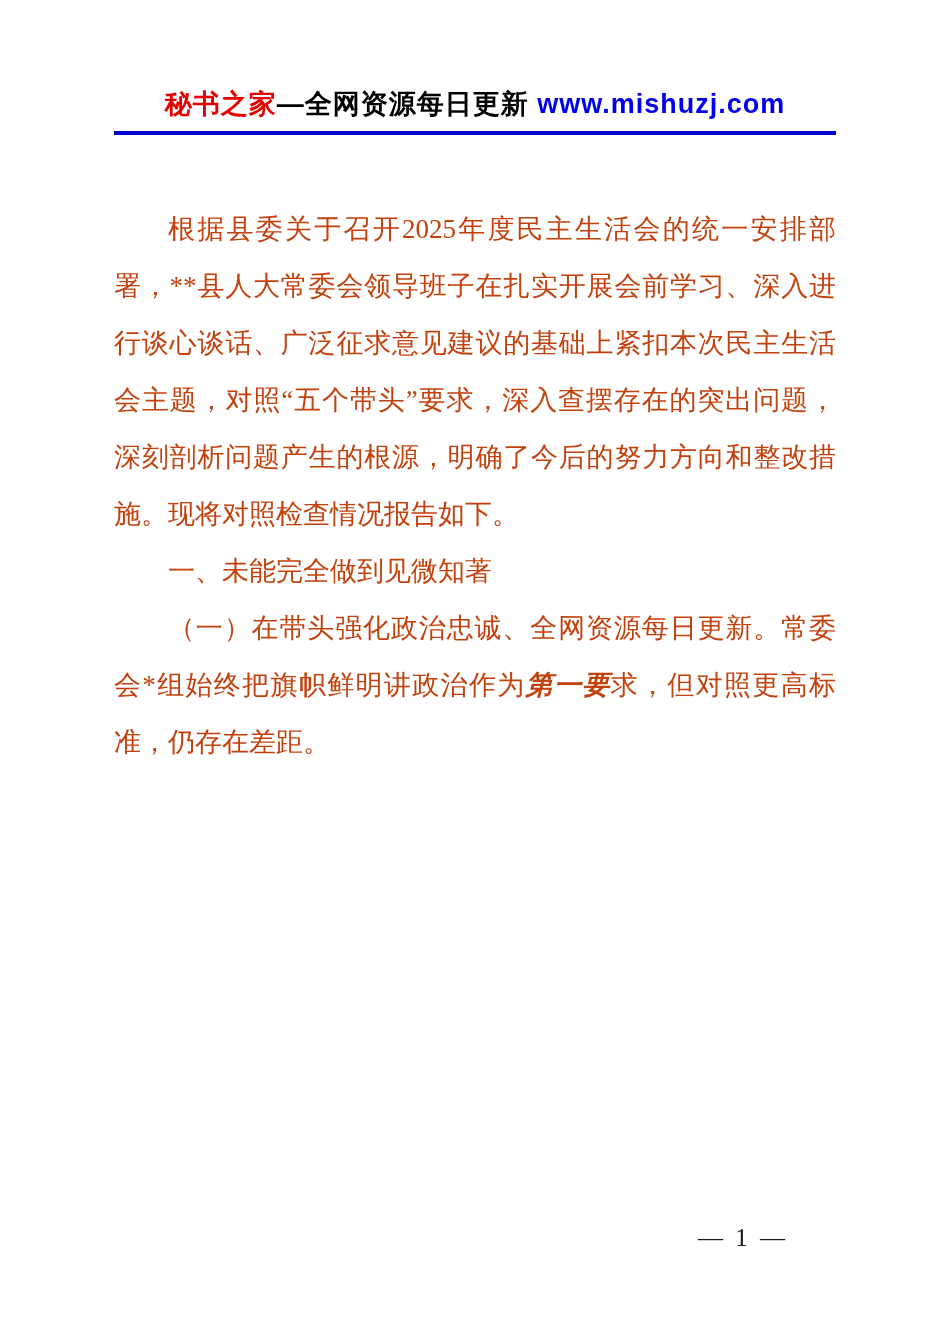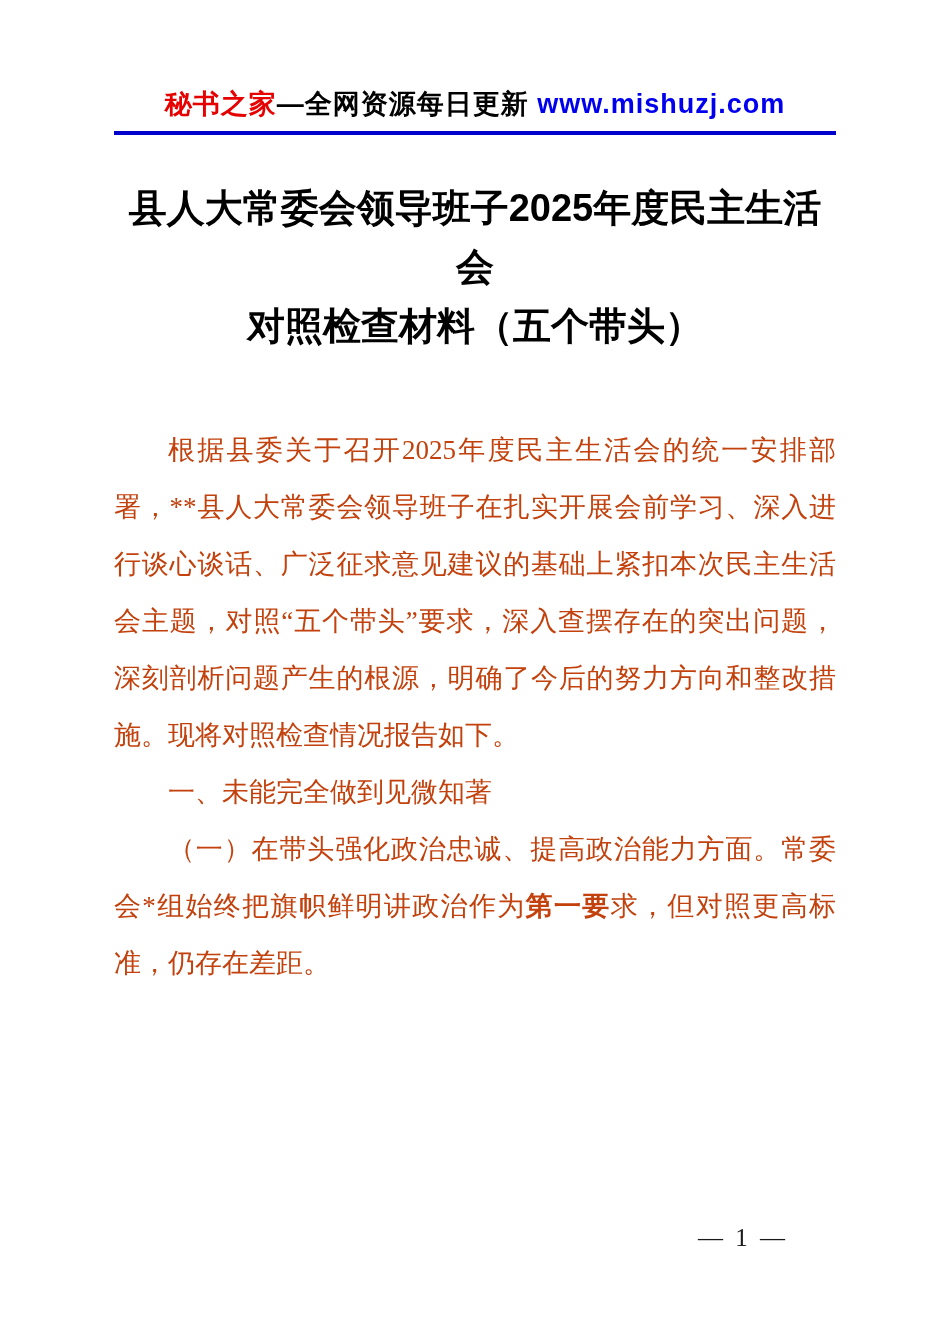--- a/index.html
+++ b/index.html
@@ -46,21 +46,21 @@
     color: #000000;
   }
   .body-text {
     margin-top: 66px;
     font-size: 27px;
     line-height: 57px;
     text-align: justify;
     color: #c2410c;
   }
   .para { text-indent: 2em; }
-  .para .bold { font-weight: bold; }
+  .para .bold { font-weight: bold; font-style: italic; }
   .footer {
     position: absolute;
     bottom: 92px;
     right: 162px;
     font-size: 25px;
     letter-spacing: 3px;
     color: #1a1a1a;
     font-family: "Liberation Serif", "DejaVu Serif", serif;
   }
 </style>
@@ -68,26 +68,22 @@
 <body>
 
 <div class="page">
 
   <div class="site-header">
     <span class="brand">秘书之家</span><span class="tagline">—全网资源每日更新 </span><span class="url">www.mishuzj.com</span>
   </div>
 
   <div class="header-rule"></div>
 
-  <h1 class="doc-title">
-    <span>县人大常委会领导班子2025年度民主生活会</span><br>
-    <span>对照检查材料（五个带头）</span>
-  </h1>
 
   <div class="body-text">
       <p class="para"><span>根据县委关于召开2025年度民主生活会的统一安排部署，**县人大常委会领导班子在扎实开展会前学习、深入进行谈心谈话、广泛征求意见建议的基础上紧扣本次民主生活会主题，对照“五个带头”要求，深入查摆存在的突出问题，深刻剖析问题产生的根源，明确了今后的努力方向和整改措施。现将对照检查情况报告如下。</span></p>
       <p class="para"><span>一、未能完全做到见微知著</span></p>
-      <p class="para"><span>（一）在带头强化政治忠诚、提高政治能力方面。常委会*组始终把旗帜鲜明讲政治作为</span><span class="bold">第一要</span><span>求，但对照更高标准，仍存在差距。</span></p>
+      <p class="para"><span>（一）在带头强化政治忠诚、全网资源每日更新。常委会*组始终把旗帜鲜明讲政治作为</span><span class="bold">第一要</span><span>求，但对照更高标准，仍存在差距。</span></p>
     </div>
 
   <div class="footer">— 1 —</div>
 
 </div>
 
 </body></html>

